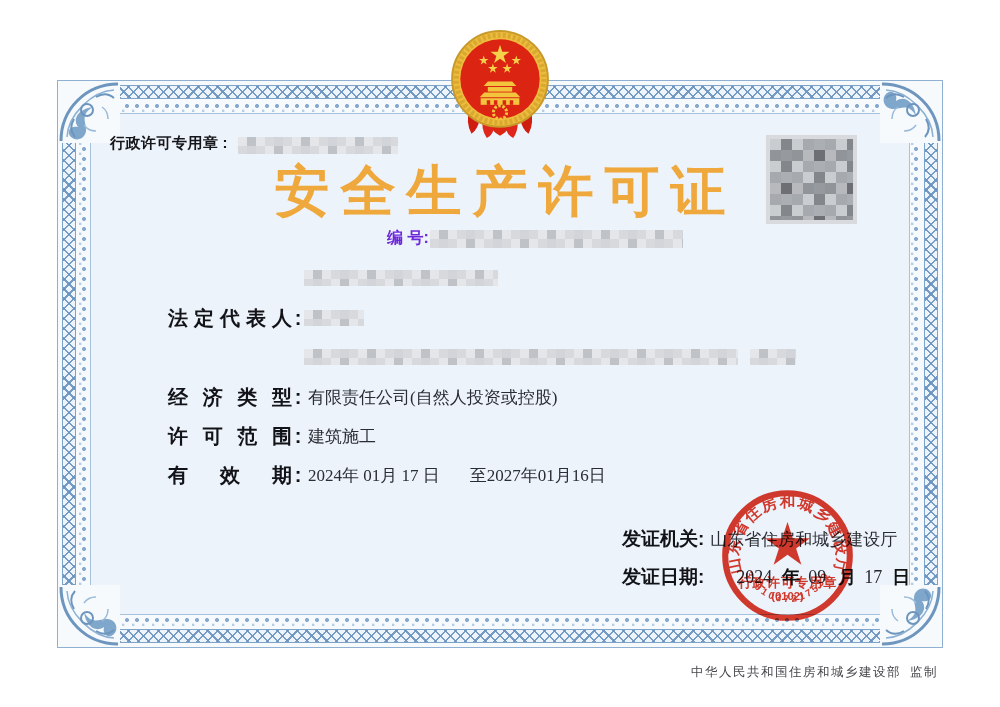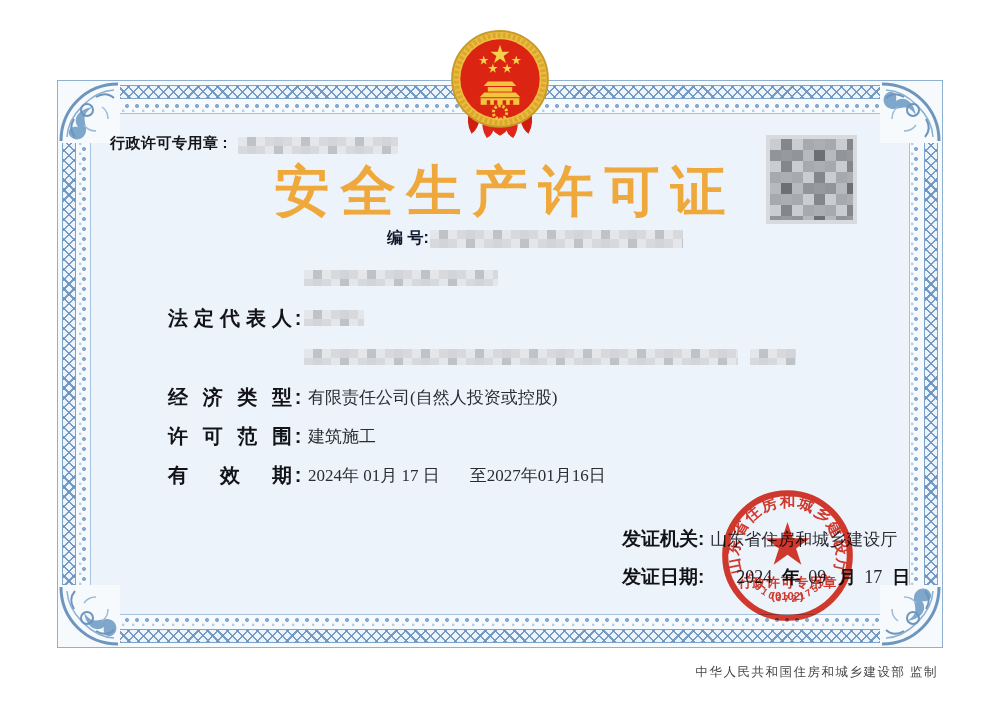--- a/index.html
+++ b/index.html
@@ -29,34 +29,34 @@
   .hairline{position:absolute;inset:32px;border:1px solid #a6c2dd;}
   .paper{position:absolute;inset:33px;background:#edf3fa;}
   .corner{position:absolute;width:62px;height:62px;background:#f6fafd;}
   .c-tl{left:0;top:0;} .c-tr{right:0;top:0;transform:rotate(90deg);}
   .c-br{right:0;bottom:0;transform:rotate(180deg);} .c-bl{left:0;bottom:0;transform:rotate(270deg);}
   
   .abs{position:absolute;}
   .credit-row{left:110px;top:134px;font-size:15px;font-weight:700;color:#15161a;letter-spacing:.5px;}
   .cert-title{left:0;right:0;top:155px;text-align:center;font-size:55px;font-weight:800;
               letter-spacing:11px;padding-left:11px;color:#efa83c;}
-  .serial-row{left:387px;top:228px;font-size:16px;font-weight:700;color:#0f172a;}
+  .serial-row{left:387px;top:228px;font-size:16px;font-weight:700;color:#6d28d9;}
   .field-row{left:168px;font-size:20px;font-weight:700;color:#121318;line-height:25px;white-space:nowrap;}
   .flabel{display:inline-block;width:124px;text-align:justify;text-align-last:justify;vertical-align:top;}
   .fcolon{display:inline-block;width:12px;text-align:center;vertical-align:top;}
   .fvalue{font-family:"Liberation Serif","DejaVu Serif",serif;font-weight:400;
           font-size:17px;color:#2a2d33;margin-left:4px;vertical-align:top;}
   .gap-to{margin-left:30px;margin-top:22px;}
   .issue-row{left:622px;font-size:19px;font-weight:700;color:#121318;line-height:24px;white-space:nowrap;}
   .ivalue{font-family:"Liberation Serif","DejaVu Serif",serif;font-weight:400;font-size:17px;
           color:#2a2d33;margin-left:6px;}
   .dt{font-family:"Liberation Serif","DejaVu Serif",serif;font-weight:400;font-size:18px;color:#26282e;}
   .du{font-weight:700;font-size:18px;color:#111;}
   .ml8{margin-left:8px;}.ml10{margin-left:10px;}.ml12{margin-left:12px;}.ml32{margin-left:32px;}
-  .footer-line{right:62px;top:664px;font-family:Liberation Serif, serif;
+  .footer-line{right:62px;top:664px;font-family:Liberation Mono, monospace;
                font-size:12.5px;color:#44464a;letter-spacing:1.5px;}
   
   .pix{position:absolute;
     background:
       repeating-linear-gradient(90deg, rgba(255,255,255,.28) 0 9px, rgba(40,45,60,.05) 9px 18px),
       repeating-conic-gradient(#c7cacf 0% 25%, #dbdde1 0% 50%);
     background-size:27px 100%,18px 18px;border-radius:1px;}
   .qr{position:absolute;left:770px;top:139px;width:83px;height:81px;
     background:
       repeating-linear-gradient(90deg, rgba(255,255,255,.18) 0 11px, rgba(0,0,0,.10) 11px 22px),

